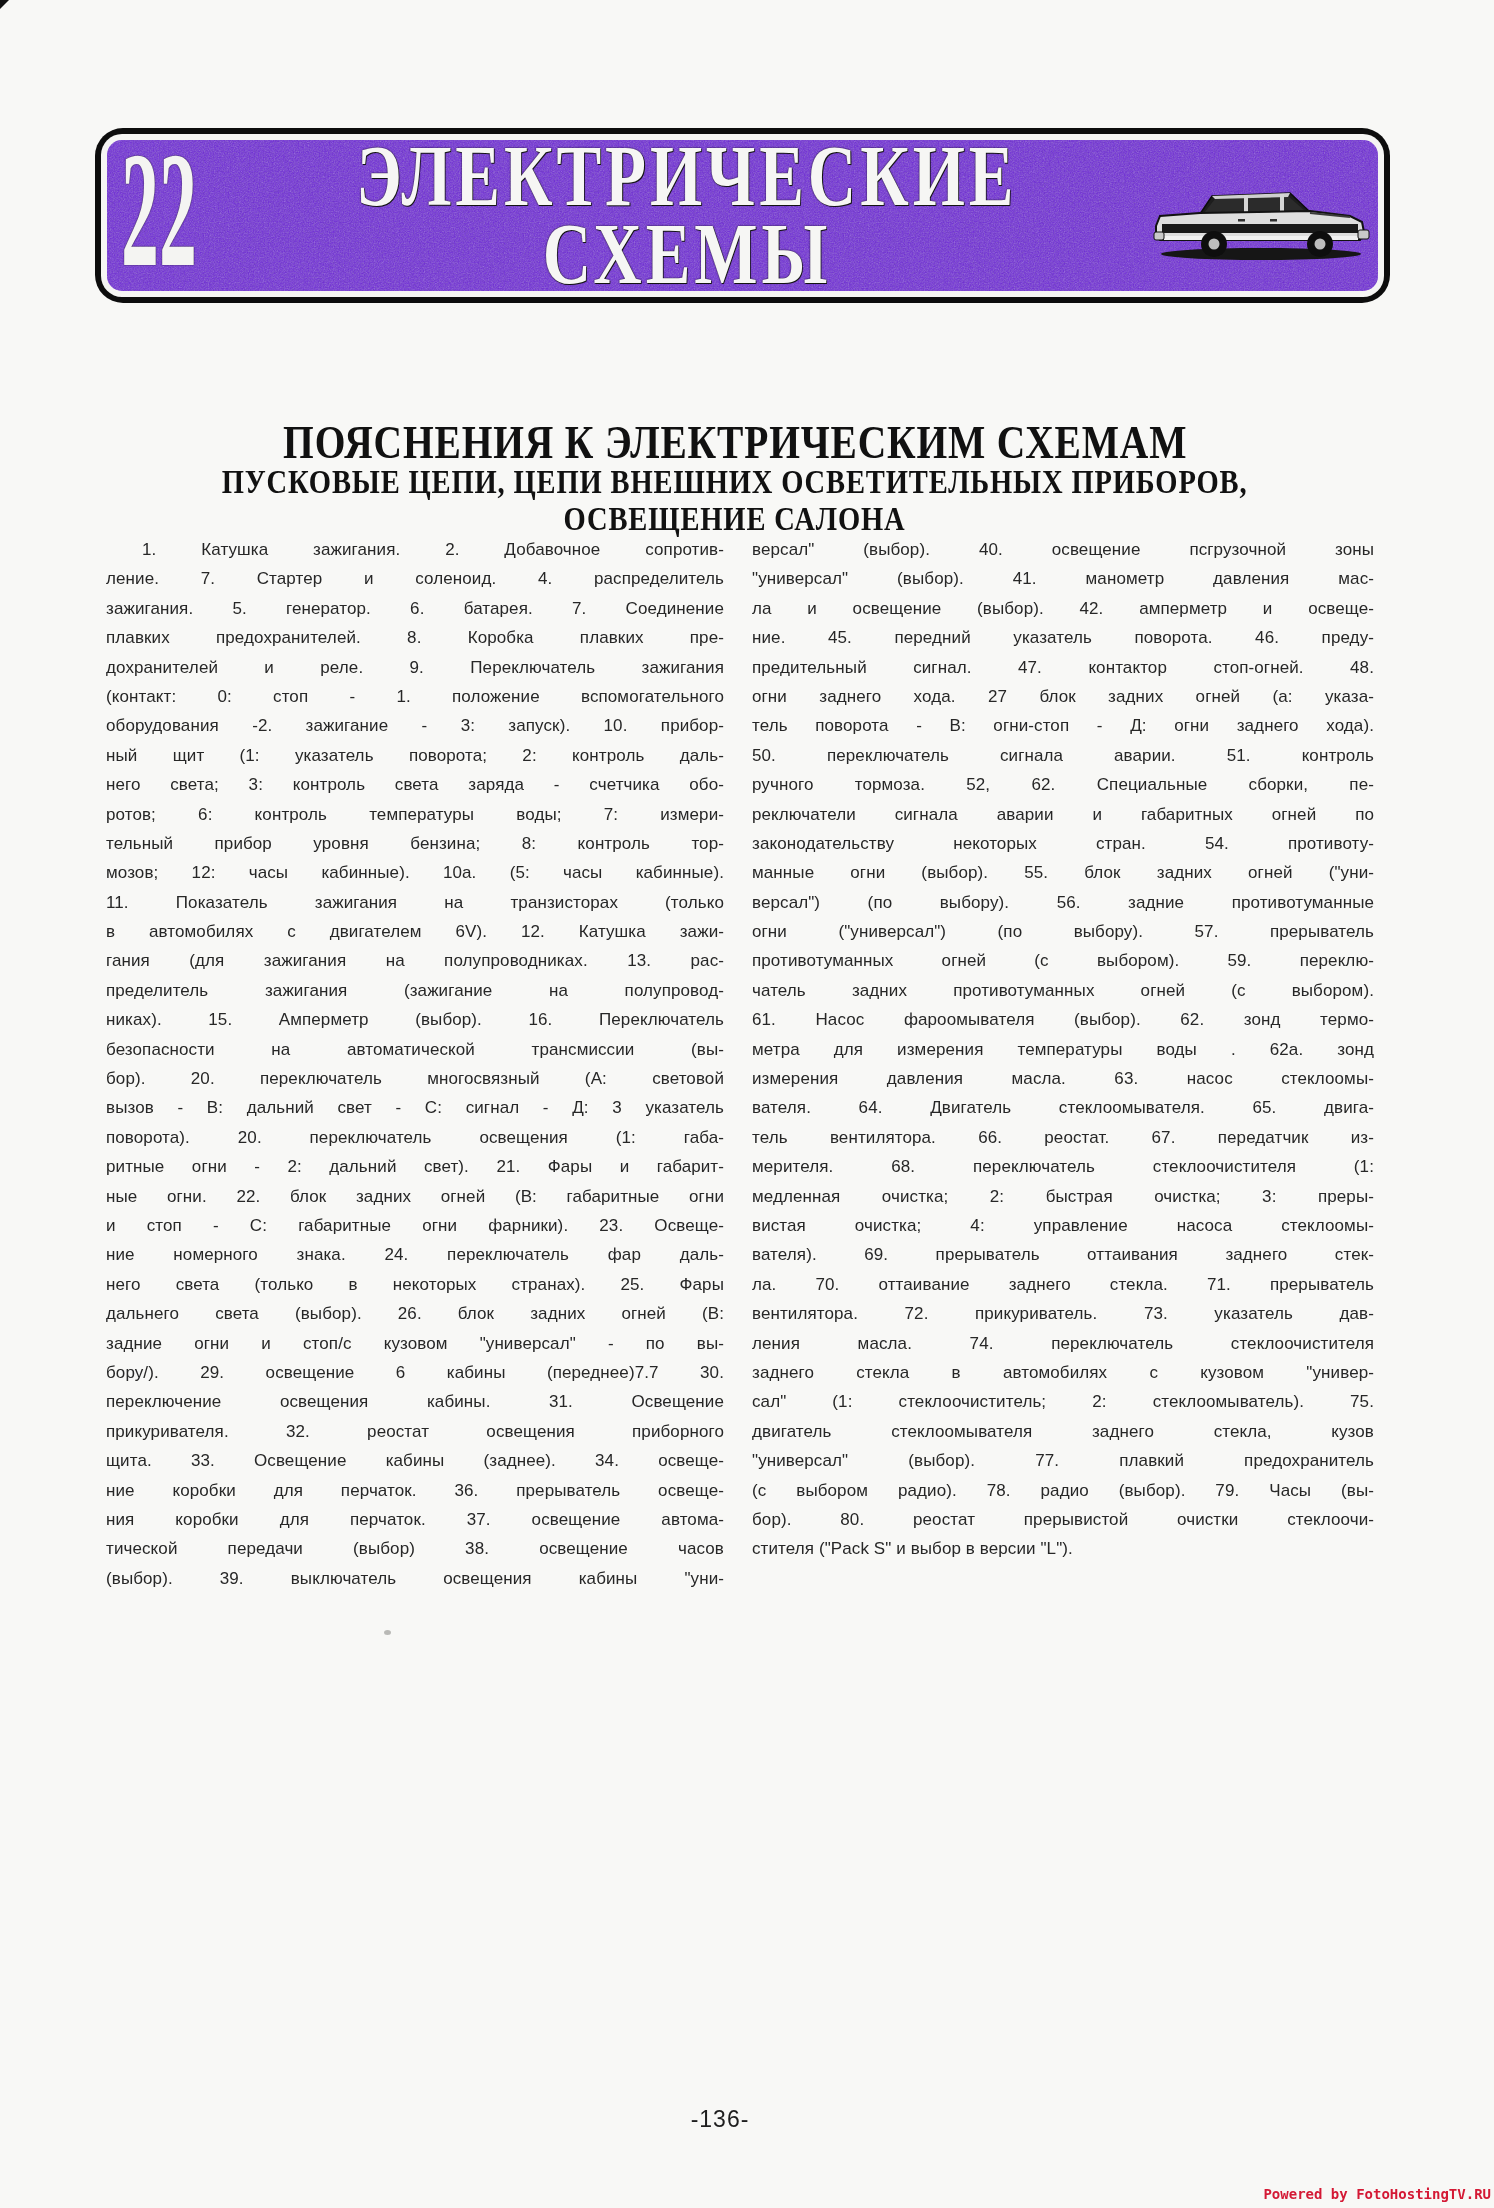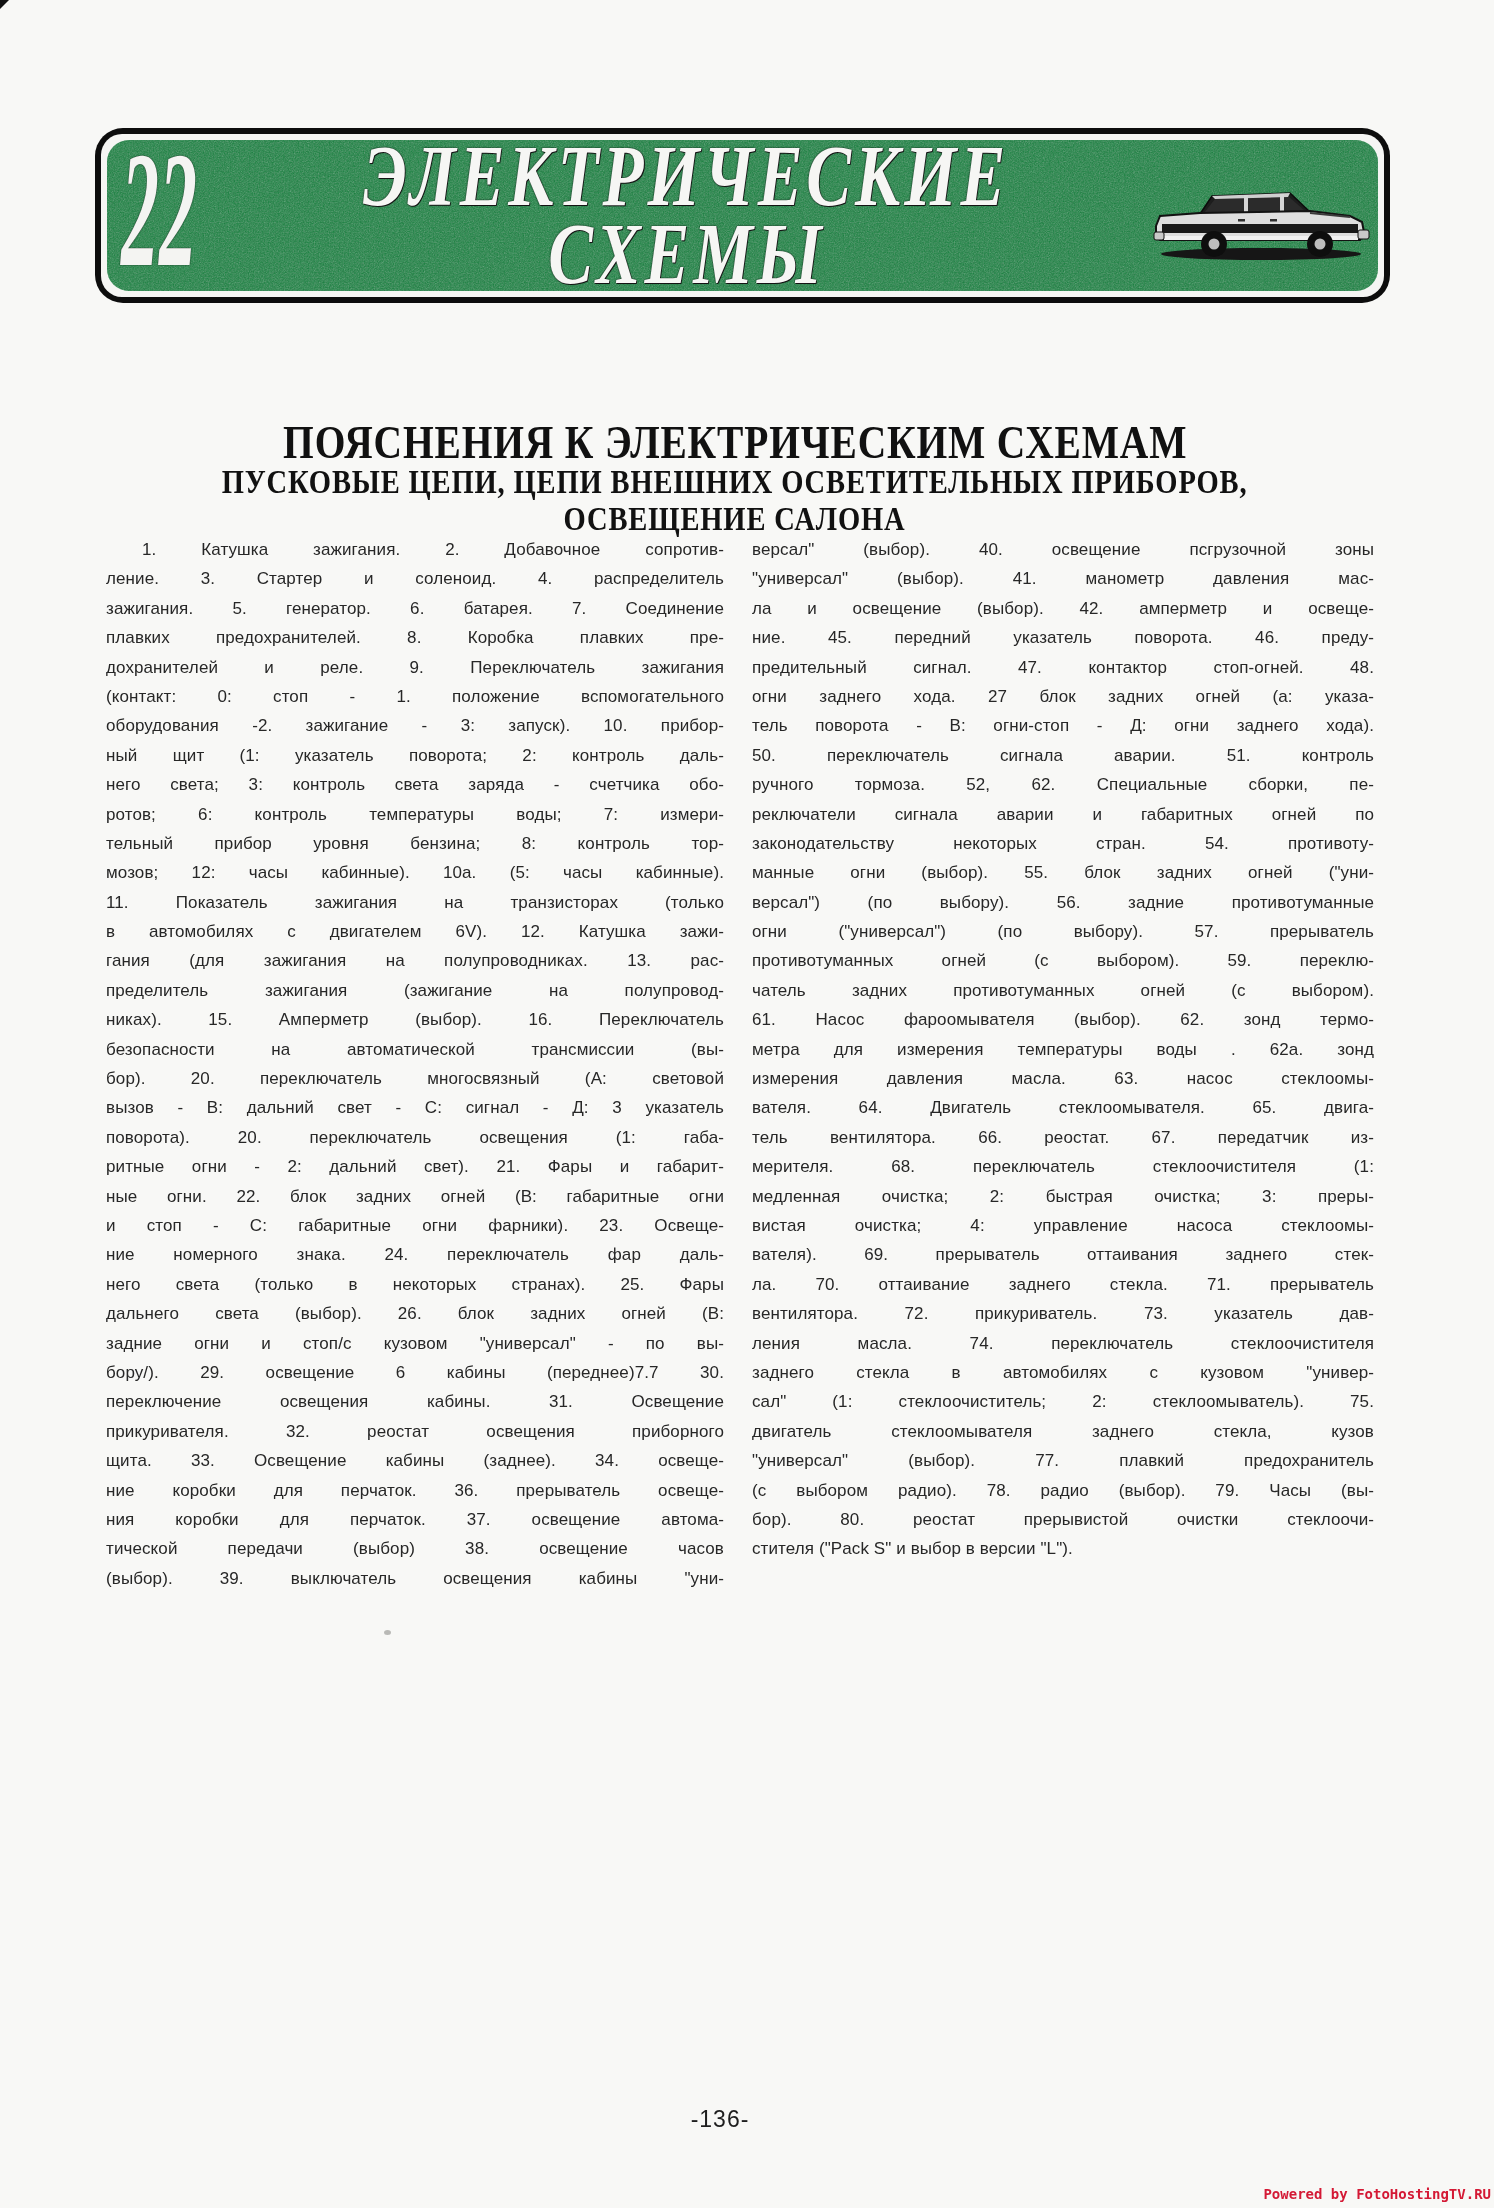--- a/index.html
+++ b/index.html
@@ -11,22 +11,22 @@
   
   .banner{
     position:absolute; left:95px; top:128px; width:1295px; height:175px;
     background:#0d0d0d; border-radius:28px; box-sizing:border-box; padding:6px;
   }
   .banner-white{
     width:100%; height:100%; background:#f5f5f3; border-radius:21px;
     box-sizing:border-box; padding:6px;
   }
   .banner-inner{
-    position:relative; width:100%; height:100%; background:#15803d;
-    border-radius:22px; overflow:hidden;font-style:italic;
+    position:relative; width:100%; height:100%; background:#6d28d9;
+    border-radius:15px; overflow:hidden;
   }
   .banner-inner svg.noise{position:absolute; inset:0; width:100%; height:100%;}
   .chapter-num{
     position:absolute; left:14px; top:50%;
     font-family:"Liberation Serif", serif; font-weight:700; font-size:165px;
     line-height:1; color:#f4f4f2; transform:translateY(-54%) scaleX(.46);
     transform-origin:left center; text-shadow:0 0 2px #000;
   }
   .banner-title{
     position:absolute; inset:0; display:flex; flex-direction:column;
@@ -137,21 +137,21 @@
   </div>
   <div class="h-wrap" id="sub1-wrap">
     <span class="cond">ПУСКОВЫЕ ЦЕПИ, ЦЕПИ ВНЕШНИХ ОСВЕТИТЕЛЬНЫХ ПРИБОРОВ,</span>
   </div>
   <div class="h-wrap" id="sub2-wrap">
     <span class="cond">ОСВЕЩЕНИЕ САЛОНА</span>
   </div>
 
   <div class="col" id="left-col">
       <div class="line">1. Катушка зажигания. 2. Добавочное сопротив-</div>
-      <div class="line">ление. 3. Стартер и соленоид. 4. распределитель</div>
+      <div class="line">ление. 7. Стартер и соленоид. 4. распределитель</div>
       <div class="line">зажигания. 5. генератор. 6. батарея. 7. Соединение</div>
       <div class="line">плавких предохранителей. 8. Коробка плавких пре-</div>
       <div class="line">дохранителей и реле. 9. Переключатель зажигания</div>
       <div class="line">(контакт: 0: стоп - 1. положение вспомогательного</div>
       <div class="line">оборудования -2. зажигание - 3: запуск). 10. прибор-</div>
       <div class="line">ный щит (1: указатель поворота; 2: контроль даль-</div>
       <div class="line">него света; 3: контроль света заряда - счетчика обо-</div>
       <div class="line">ротов; 6: контроль температуры воды; 7: измери-</div>
       <div class="line">тельный прибор уровня бензина; 8: контроль тор-</div>
       <div class="line">мозов; 12: часы кабинные). 10а. (5: часы кабинные).</div>

